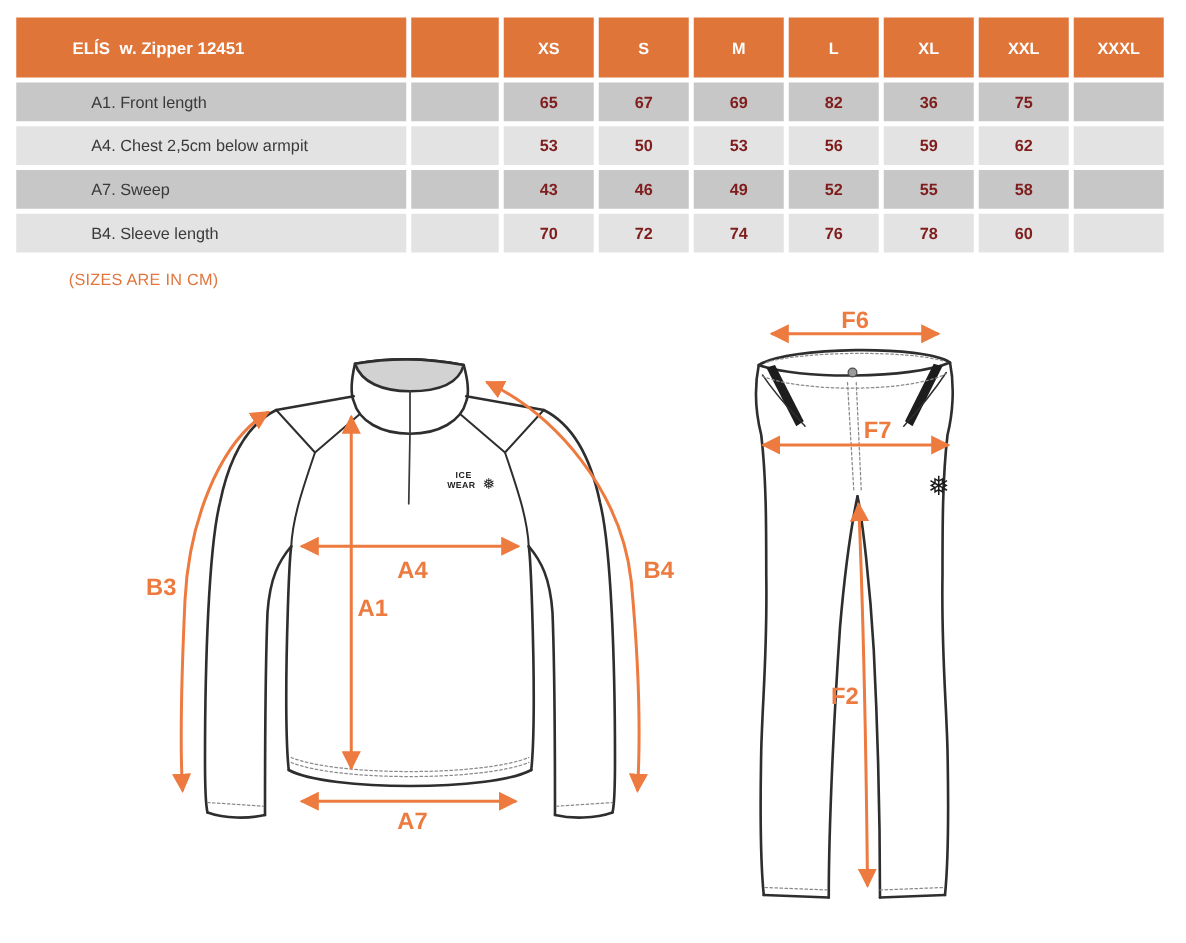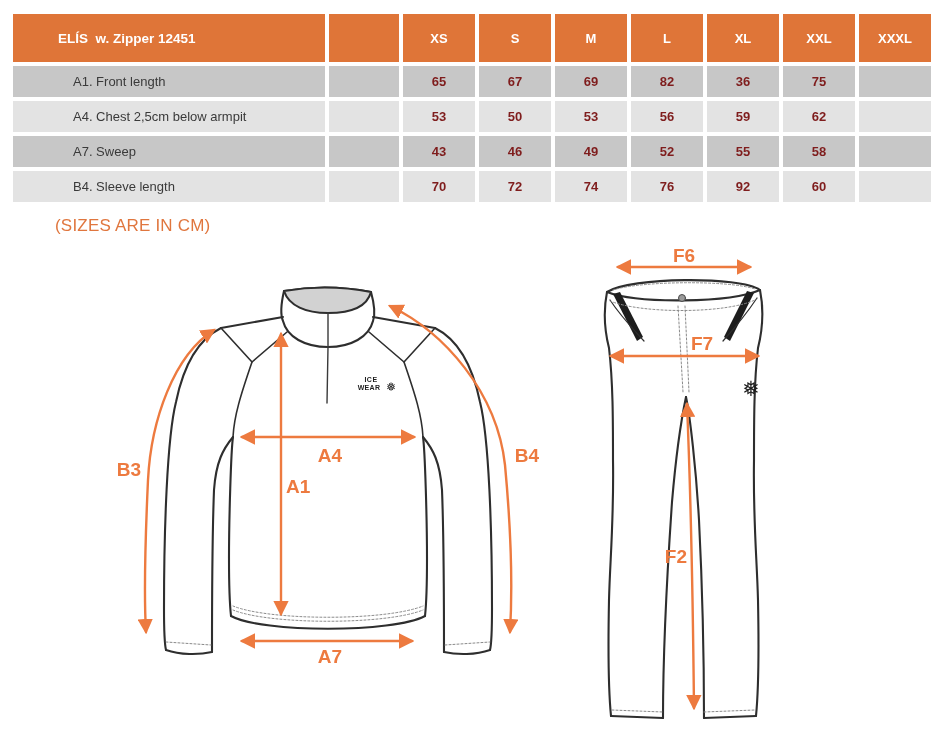--- a/index.html
+++ b/index.html
@@ -8,21 +8,21 @@
   #size-table{position:absolute;left:13px;top:14px;display:grid;
         grid-template-columns:312px 70px repeat(7,72px);
         grid-template-rows:48px repeat(4,31px);gap:4px;}
   .cell{display:flex;align-items:center;justify-content:center;font-size:13px;}
   .head{background:var(--accent);color:#fff;font-weight:bold;}
   .title{justify-content:flex-start;padding-left:45px;font-size:13.5px;white-space:pre;}
   .rowdark{background:var(--rowdark);}
   .rowlight{background:var(--rowlight);}
   .label{justify-content:flex-start;padding-left:60px;color:#3a3a3a;}
   .val{color:#7f1d1d;font-weight:bold;}
-  .note{position:absolute;left:55px;top:216px;color:var(--accent2);font-size:17px;letter-spacing:.2px;}
+  .note{position:absolute;left:55px;top:216px;color:var(--accent2);font-size:13px;letter-spacing:.2px;}
   svg text.dim{font-family:"Liberation Sans","DejaVu Sans",sans-serif;font-size:19px;font-weight:600;}
   svg text.logo{font-family:"Liberation Sans","DejaVu Sans",sans-serif;font-weight:bold;fill:#1d1d1d;}
 </style>
 </head>
 <body>
 
 <div class="page">
 
   <div id="size-table">
       <div class="cell head title">ELÍS  w. Zipper 12451</div>
@@ -60,21 +60,21 @@
       <div class="cell rowdark val">52</div>
       <div class="cell rowdark val">55</div>
       <div class="cell rowdark val">58</div>
       <div class="cell rowdark val"></div>
       <div class="cell rowlight label">B4. Sleeve length</div>
       <div class="cell rowlight"></div>
       <div class="cell rowlight val">70</div>
       <div class="cell rowlight val">72</div>
       <div class="cell rowlight val">74</div>
       <div class="cell rowlight val">76</div>
-      <div class="cell rowlight val">92</div>
+      <div class="cell rowlight val">78</div>
       <div class="cell rowlight val">60</div>
       <div class="cell rowlight val"></div>
     </div>
 
   <div class="note">(SIZES ARE IN CM)</div>
 
   <svg width="949" height="754" viewBox="0 0 949 754" style="position:absolute;left:0;top:0;">
     <defs>
       <marker id="ah" viewBox="0 0 10 10" refX="8.5" refY="5" markerWidth="6.4" markerHeight="6.4" orient="auto-start-reverse">
         <path d="M0,0 L10,5 L0,10 z" fill="#ED7A3F"></path>

